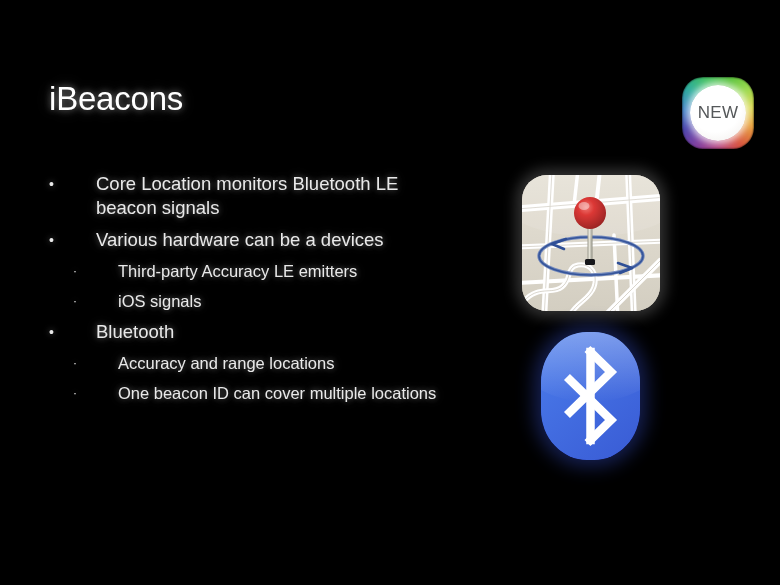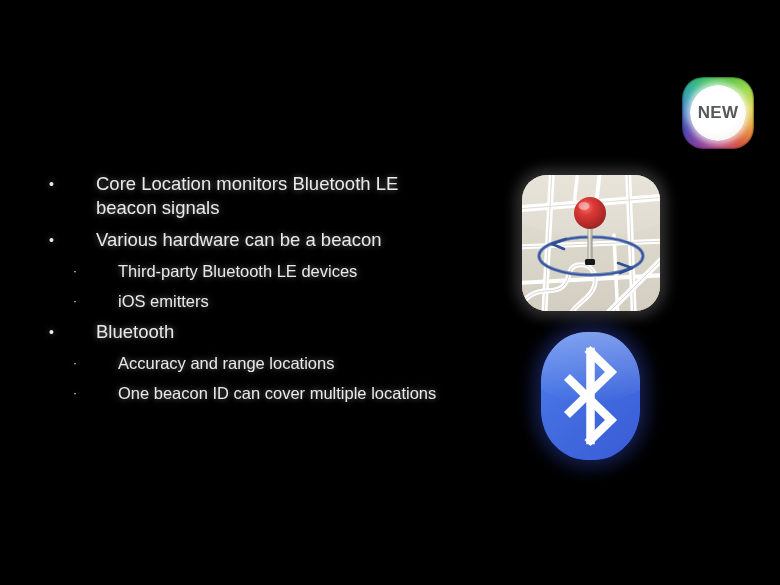--- a/index.html
+++ b/index.html
@@ -123,21 +123,21 @@
   #new-badge-label {
     position: absolute;
     left: 0;
     top: 0;
     width: 72px;
     height: 72px;
     display: flex;
     align-items: center;
     justify-content: center;
     font-size: 17px;
-    font-weight: 700;
+    font-weight: 400;
     letter-spacing: 0.3px;
     color: #55585a;
   }
 
   
   #map-icon {
     position: absolute;
     left: 522px;
     top: 175px;
     width: 138px;
@@ -161,43 +161,44 @@
     background: linear-gradient(150deg, #3f6fe0 0%, #3a63d8 35%, #2f47c4 70%, #2a3bb8 100%);
     box-shadow: 0 0 18px 7px rgba(60,90,230,0.35);
   }
   #bluetooth-icon svg { display: block; }
 </style>
 </head>
 <body>
 
 <div id="slide">
 
+  <div id="slide-title">iBeacons</div>
 
   <div id="new-badge">
     <div id="new-badge-ring"></div>
     <div id="new-badge-inner"></div>
     <div id="new-badge-label">NEW</div>
   </div>
 
   <div id="bullet-list">
       <div class="bullet-row level-1">
         <span class="bullet-dot">•</span>
         <span class="bullet-text">Core Location monitors Bluetooth LE beacon signals</span>
       </div>
       <div class="bullet-row level-1">
         <span class="bullet-dot">•</span>
-        <span class="bullet-text">Various hardware can be a beacon</span>
-      </div>
-      <div class="bullet-row level-2">
-        <span class="bullet-dot">·</span>
-        <span class="bullet-text">Third-party Bluetooth LE devices</span>
-      </div>
-      <div class="bullet-row level-2">
-        <span class="bullet-dot">·</span>
-        <span class="bullet-text">iOS emitters</span>
+        <span class="bullet-text">Various hardware can be a devices</span>
+      </div>
+      <div class="bullet-row level-2">
+        <span class="bullet-dot">·</span>
+        <span class="bullet-text">Third-party Accuracy LE emitters</span>
+      </div>
+      <div class="bullet-row level-2">
+        <span class="bullet-dot">·</span>
+        <span class="bullet-text">iOS signals</span>
       </div>
       <div class="bullet-row level-1">
         <span class="bullet-dot">•</span>
         <span class="bullet-text">Bluetooth</span>
       </div>
       <div class="bullet-row level-2">
         <span class="bullet-dot">·</span>
         <span class="bullet-text">Accuracy and range locations</span>
       </div>
       <div class="bullet-row level-2">

